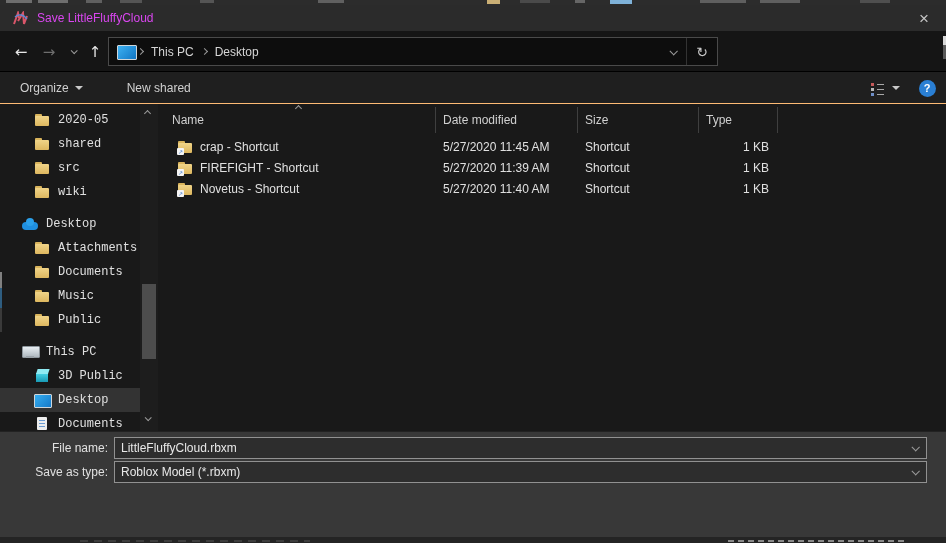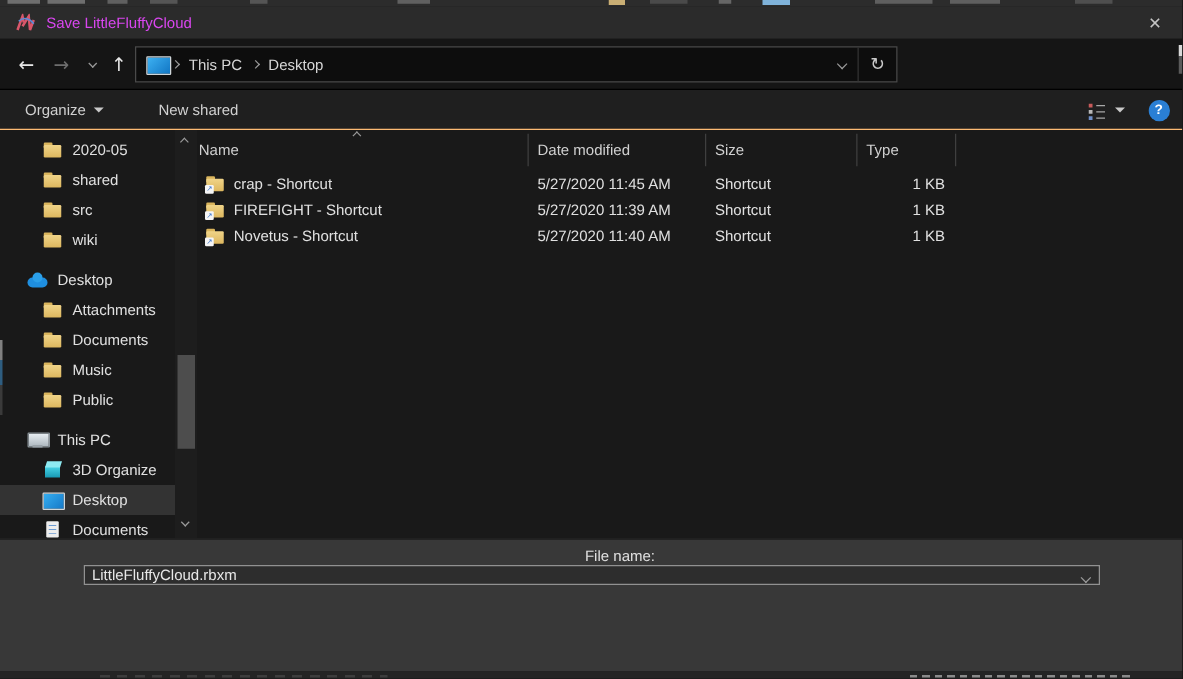--- a/index.html
+++ b/index.html
@@ -68,21 +68,21 @@
   .chev.up { transform:rotate(-135deg); }
   .chev.sm { width:5px; height:5px; }
   .chev.gray { border-color:#9a9a9a; }
 
   
   .main { position:absolute; left:0; top:104px; width:946px; height:327px; background:#191919; overflow:hidden; }
 
   .sidebar { position:absolute; left:0; top:0; width:158px; height:327px; overflow:hidden; }
   .side-items { padding-top:4px; }
   .side-item { height:24px; display:flex; align-items:center; gap:7px; color:#e0e0e0; width:140px; }
-  .side-item .label { white-space:nowrap; }
+  .side-item .label { white-space:nowrap;font-family:Liberation Mono, monospace; }
   .ind-1 { padding-left:22px; }
   .ind-2 { padding-left:34px; }
   .mt-1 { margin-top:8px; }
   .sel-1 { background:#333333; }
   .side-rail { position:absolute; right:0; top:0; width:18px; height:327px; background:#1d1d1d; }
   .rail-up { position:absolute; left:5px; top:7px; }
   .rail-down { position:absolute; left:5px; bottom:10px; }
   .rail-thumb { position:absolute; left:2px; top:180px; width:14px; height:75px; background:#4d4d4d; }
 
   
@@ -93,39 +93,39 @@
   .icon-cloud::after { content:''; position:absolute; left:4px; top:2px; width:8px; height:8px; border-radius:50%; background:#2ba0ea; }
   .icon-pc::before { content:''; position:absolute; left:0; top:2px; width:16px; height:10px; border:1px solid #8d969c; border-radius:1px; background:linear-gradient(#e8eef2,#aeb8bf); }
   .icon-pc::after { content:''; position:absolute; left:4px; top:12px; width:8px; height:2px; background:#9aa3a9; }
   .icon-desktop::before { content:''; position:absolute; left:0; top:2px; width:16px; height:12px; border:1px solid #cfd6da; border-radius:1px; background:linear-gradient(135deg,#35aef0,#1579c8); }
   .icon-cube::before { content:''; position:absolute; left:2px; top:5px; width:12px; height:9px; background:linear-gradient(180deg,#49d6e8,#1899b4); }
   .icon-cube::after { content:''; position:absolute; left:2px; top:1px; width:12px; height:5px; background:#8eeaf2; transform:skewX(-18deg); transform-origin:bottom left; }
   .icon-doc::before { content:''; position:absolute; left:3px; top:1px; width:10px; height:13px; border-radius:1px; background:#ededed; }
   .icon-doc::after { content:''; position:absolute; left:5px; top:4px; width:6px; height:7px; background:repeating-linear-gradient(#6b9bd2 0 1px,transparent 1px 3px); }
 
   
-  .filelist { position:absolute; left:145px; top:0; width:788px; height:327px; }
+  .filelist { position:absolute; left:158px; top:0; width:788px; height:327px; }
   .list-header { position:relative; height:32px; display:grid; grid-template-columns:277px 142px 121px 79px 1fr; align-items:center; color:#d0d0d0; }
   .hdr-cell { padding-left:8px; height:32px; display:flex; align-items:center; }
   .hdr-name { padding-left:14px; }
   .hdr-size { }
   .hdr-div { position:absolute; top:3px; width:1px; height:26px; background:#3f3f3f; }
   .hd1{left:277px;} .hd2{left:419px;} .hd3{left:540px;} .hd4{left:619px;}
   .sort-caret { position:absolute; left:138px; top:2px; }
   .file-rows { position:absolute; left:0; top:32px; width:788px; }
   .file-row { height:21px; display:grid; grid-template-columns:277px 142px 121px 79px 1fr; align-items:center; color:#e0e0e0; }
   .cell-name { display:flex; align-items:center; gap:6px; padding-left:19px; }
   .cell-date, .cell-type { padding-left:8px; }
   .cell-size { text-align:right; padding-right:8px; }
   .icon-wrap { position:relative; width:17px; height:16px; flex:none; }
   .lnk-overlay { position:absolute; left:0; bottom:0; width:7px; height:7px; background:#f5f5f5; border-radius:1px; color:#3973c8; font-size:6px; line-height:7px; text-align:center; font-family:"DejaVu Sans",sans-serif; }
 
   
   .bottom-panel { position:absolute; left:0; top:431px; width:946px; height:106px; background:#383838; border-top:1px solid #222; }
-  .field-row { position:absolute; left:0; width:946px; height:20px; display:flex; align-items:center;flex-direction:column; }
+  .field-row { position:absolute; left:0; width:946px; height:20px; display:flex; align-items:center; }
   .fr1 { top:6px; } .fr2 { top:30px; }
   .field-label { width:114px; text-align:right; padding-right:6px; color:#e0e0e0; }
   .combo { position:relative; width:813px; height:22px; background:#2d2d2d; border:1px solid #919191; display:flex; align-items:center; }
   .combo input { flex:1; height:100%; background:transparent; border:none; outline:none; color:#e8e8e8; font-family:"Liberation Sans",sans-serif; font-size:12px; padding-left:6px; }
   .combo .value { padding-left:6px; color:#e8e8e8; }
   .combo-chev { position:absolute; right:8px; top:7px; }
 </style>
 </head>
 <body>
 
@@ -261,21 +261,21 @@
             <span class="label">Public</span>
           </div>
 
           <div class="side-item ind-1 mt-1">
             <span class="icon icon-pc"></span>
             <span class="label">This PC</span>
           </div>
 
           <div class="side-item ind-2">
             <span class="icon icon-cube"></span>
-            <span class="label">3D Organize</span>
+            <span class="label">3D Public</span>
           </div>
 
           <div class="side-item ind-2 sel-1">
             <span class="icon icon-desktop"></span>
             <span class="label">Desktop</span>
           </div>
 
           <div class="side-item ind-2">
             <span class="icon icon-doc"></span>
             <span class="label">Documents</span>
@@ -349,20 +349,27 @@
   </div>
 
   <div class="bottom-panel">
     <div class="field-row fr1">
       <span class="field-label">File name:</span>
       <div class="combo">
         <input type="text" value="LittleFluffyCloud.rbxm" style="">
         <span class="chev down gray combo-chev"></span>
       </div>
     </div>
+    <div class="field-row fr2">
+      <span class="field-label">Save as type:</span>
+      <div class="combo">
+        <span class="value">Roblox Model (*.rbxm)</span>
+        <span class="chev down gray combo-chev"></span>
+      </div>
+    </div>
 
   </div>
 
   <div class="behind-bottom">
     <div class="bdash1"></div>
     <div class="bdash2"></div>
   </div>
 
   <div class="edge-r1"></div>
   <div class="edge-r2"></div>

